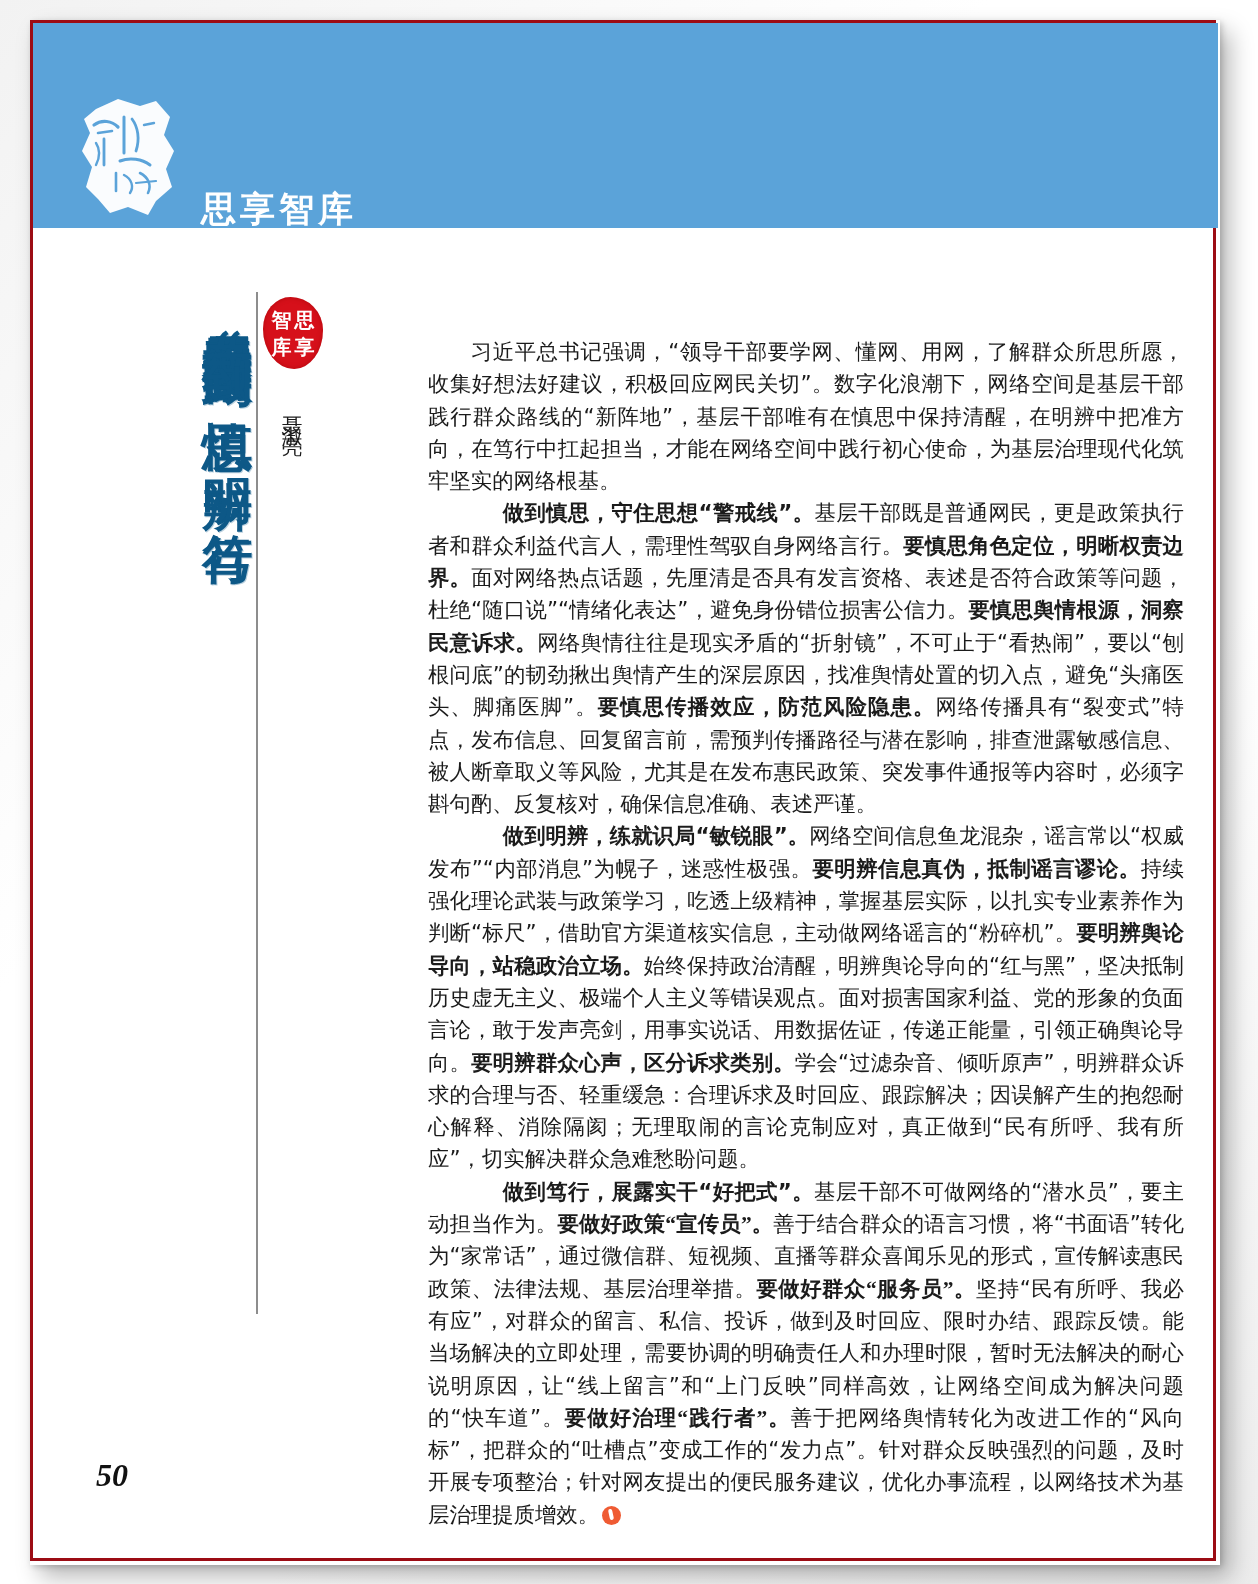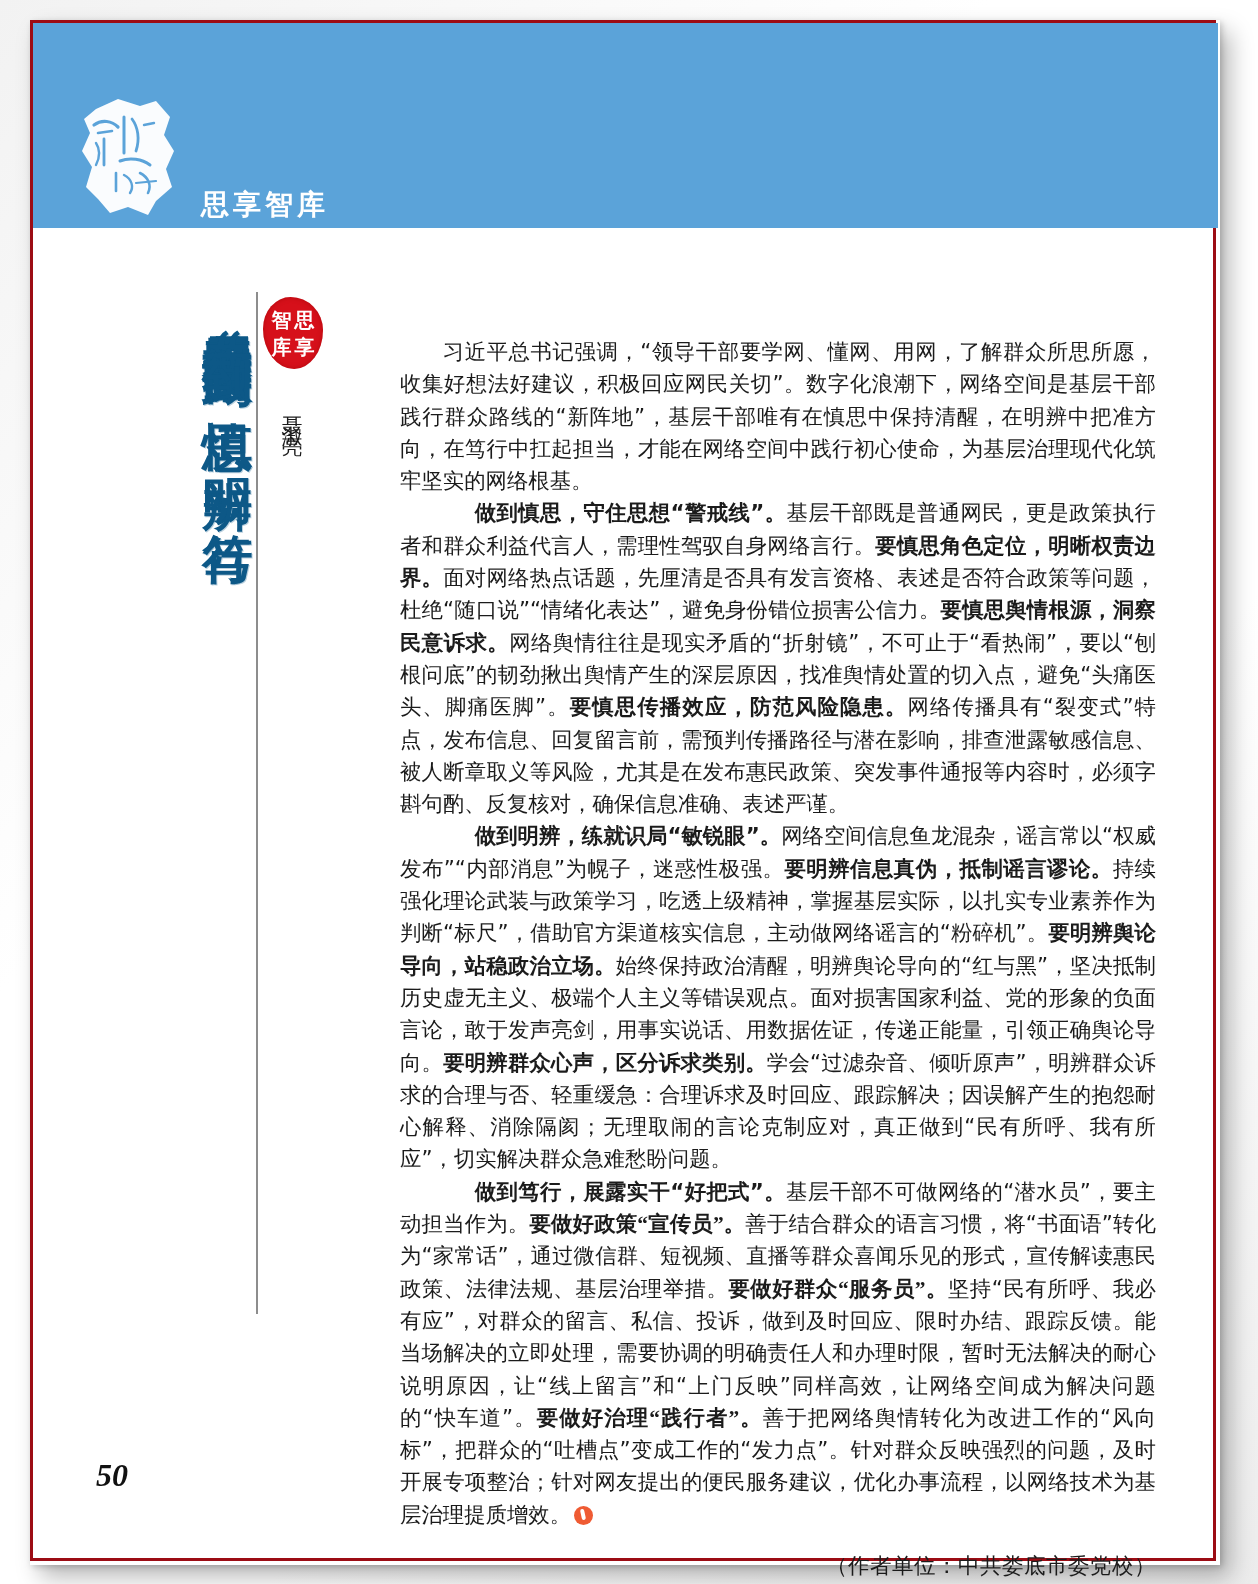--- a/index.html
+++ b/index.html
@@ -54,21 +54,21 @@
     top: 72px;
     width: 102px;
     height: 122px;
   }
   .brand-mark svg { display:block; }
   .brand-title {
     position: absolute;
     left: 168px;
     top: 163px;
     color: #ffffff;
-    font-size: 28px;
+    font-size: 35px;
     font-weight: 700;
     letter-spacing: 4px;
     font-family: "DejaVu Sans", "Liberation Sans", sans-serif;
     white-space: nowrap;
   }
 
   
   .vtitle {
     position: absolute;
     left: 168px;
@@ -144,21 +144,21 @@
     color: #1a1a1a;
     font-size: 21px;
     letter-spacing: 9px;
     font-family: "DejaVu Serif", "Liberation Serif", serif;
     white-space: nowrap;
   }
 
   
   .body-col {
     position: absolute;
-    left: 400px;
+    left: 428px;
     top: 336px;
     width: 756px;
   }
   .para {
     margin: 0 0 0 0;
     text-indent: 2em;
     text-align: justify;
     text-justify: inter-character;
     font-size: 21.4px;
     line-height: 32.3px;
@@ -268,18 +268,17 @@
   <div class="body-col">
 
     <p class="para"><span>习近平总书记强调，“领导干部要学网、懂网、用网，了解群众所思所愿，收集好想法好建议，积极回应网民关切”。数字化浪潮下，网络空间是基层干部践行群众路线的“新阵地”，基层干部唯有在慎思中保持清醒，在明辨中把准方向，在笃行中扛起担当，才能在网络空间中践行初心使命，为基层治理现代化筑牢坚实的网络根基。</span></p>
 
     <p class="para"><span class="lead">做到慎思，守住思想“警戒线”。</span><span>基层干部既是普通网民，更是政策执行者和群众利益代言人，需理性驾驭自身网络言行。</span><span class="kai">要慎思角色定位，明晰权责边界。</span><span>面对网络热点话题，先厘清是否具有发言资格、表述是否符合政策等问题，杜绝“随口说”“情绪化表达”，避免身份错位损害公信力。</span><span class="kai">要慎思舆情根源，洞察民意诉求。</span><span>网络舆情往往是现实矛盾的“折射镜”，不可止于“看热闹”，要以“刨根问底”的韧劲揪出舆情产生的深层原因，找准舆情处置的切入点，避免“头痛医头、脚痛医脚”。</span><span class="kai">要慎思传播效应，防范风险隐患。</span><span>网络传播具有“裂变式”特点，发布信息、回复留言前，需预判传播路径与潜在影响，排查泄露敏感信息、被人断章取义等风险，尤其是在发布惠民政策、突发事件通报等内容时，必须字斟句酌、反复核对，确保信息准确、表述严谨。</span></p>
 
     <p class="para"><span class="lead">做到明辨，练就识局“敏锐眼”。</span><span>网络空间信息鱼龙混杂，谣言常以“权威发布”“内部消息”为幌子，迷惑性极强。</span><span class="kai">要明辨信息真伪，抵制谣言谬论。</span><span>持续强化理论武装与政策学习，吃透上级精神，掌握基层实际，以扎实专业素养作为判断“标尺”，借助官方渠道核实信息，主动做网络谣言的“粉碎机”。</span><span class="kai">要明辨舆论导向，站稳政治立场。</span><span>始终保持政治清醒，明辨舆论导向的“红与黑”，坚决抵制历史虚无主义、极端个人主义等错误观点。面对损害国家利益、党的形象的负面言论，敢于发声亮剑，用事实说话、用数据佐证，传递正能量，引领正确舆论导向。</span><span class="kai">要明辨群众心声，区分诉求类别。</span><span>学会“过滤杂音、倾听原声”，明辨群众诉求的合理与否、轻重缓急：合理诉求及时回应、跟踪解决；因误解产生的抱怨耐心解释、消除隔阂；无理取闹的言论克制应对，真正做到“民有所呼、我有所应”，切实解决群众急难愁盼问题。</span></p>
 
     <p class="para"><span class="lead">做到笃行，展露实干“好把式”。</span><span>基层干部不可做网络的“潜水员”，要主动担当作为。</span><span class="kai">要做好政策“宣传员”。</span><span>善于结合群众的语言习惯，将“书面语”转化为“家常话”，通过微信群、短视频、直播等群众喜闻乐见的形式，宣传解读惠民政策、法律法规、基层治理举措。</span><span class="kai">要做好群众“服务员”。</span><span>坚持“民有所呼、我必有应”，对群众的留言、私信、投诉，做到及时回应、限时办结、跟踪反馈。能当场解决的立即处理，需要协调的明确责任人和办理时限，暂时无法解决的耐心说明原因，让“线上留言”和“上门反映”同样高效，让网络空间成为解决问题的“快车道”。</span><span class="kai">要做好治理“践行者”。</span><span>善于把网络舆情转化为改进工作的“风向标”，把群众的“吐槽点”变成工作的“发力点”。针对群众反映强烈的问题，及时开展专项整治；针对网友提出的便民服务建议，优化办事流程，以网络技术为基层治理提质增效。</span><span class="endmark"></span></p>
 
-    <div class="attribution">（作者单位：中共娄底市委党校）</div>
   </div>
 
   <div class="page-num">50</div>
 
 </div>
 
 </body></html>

